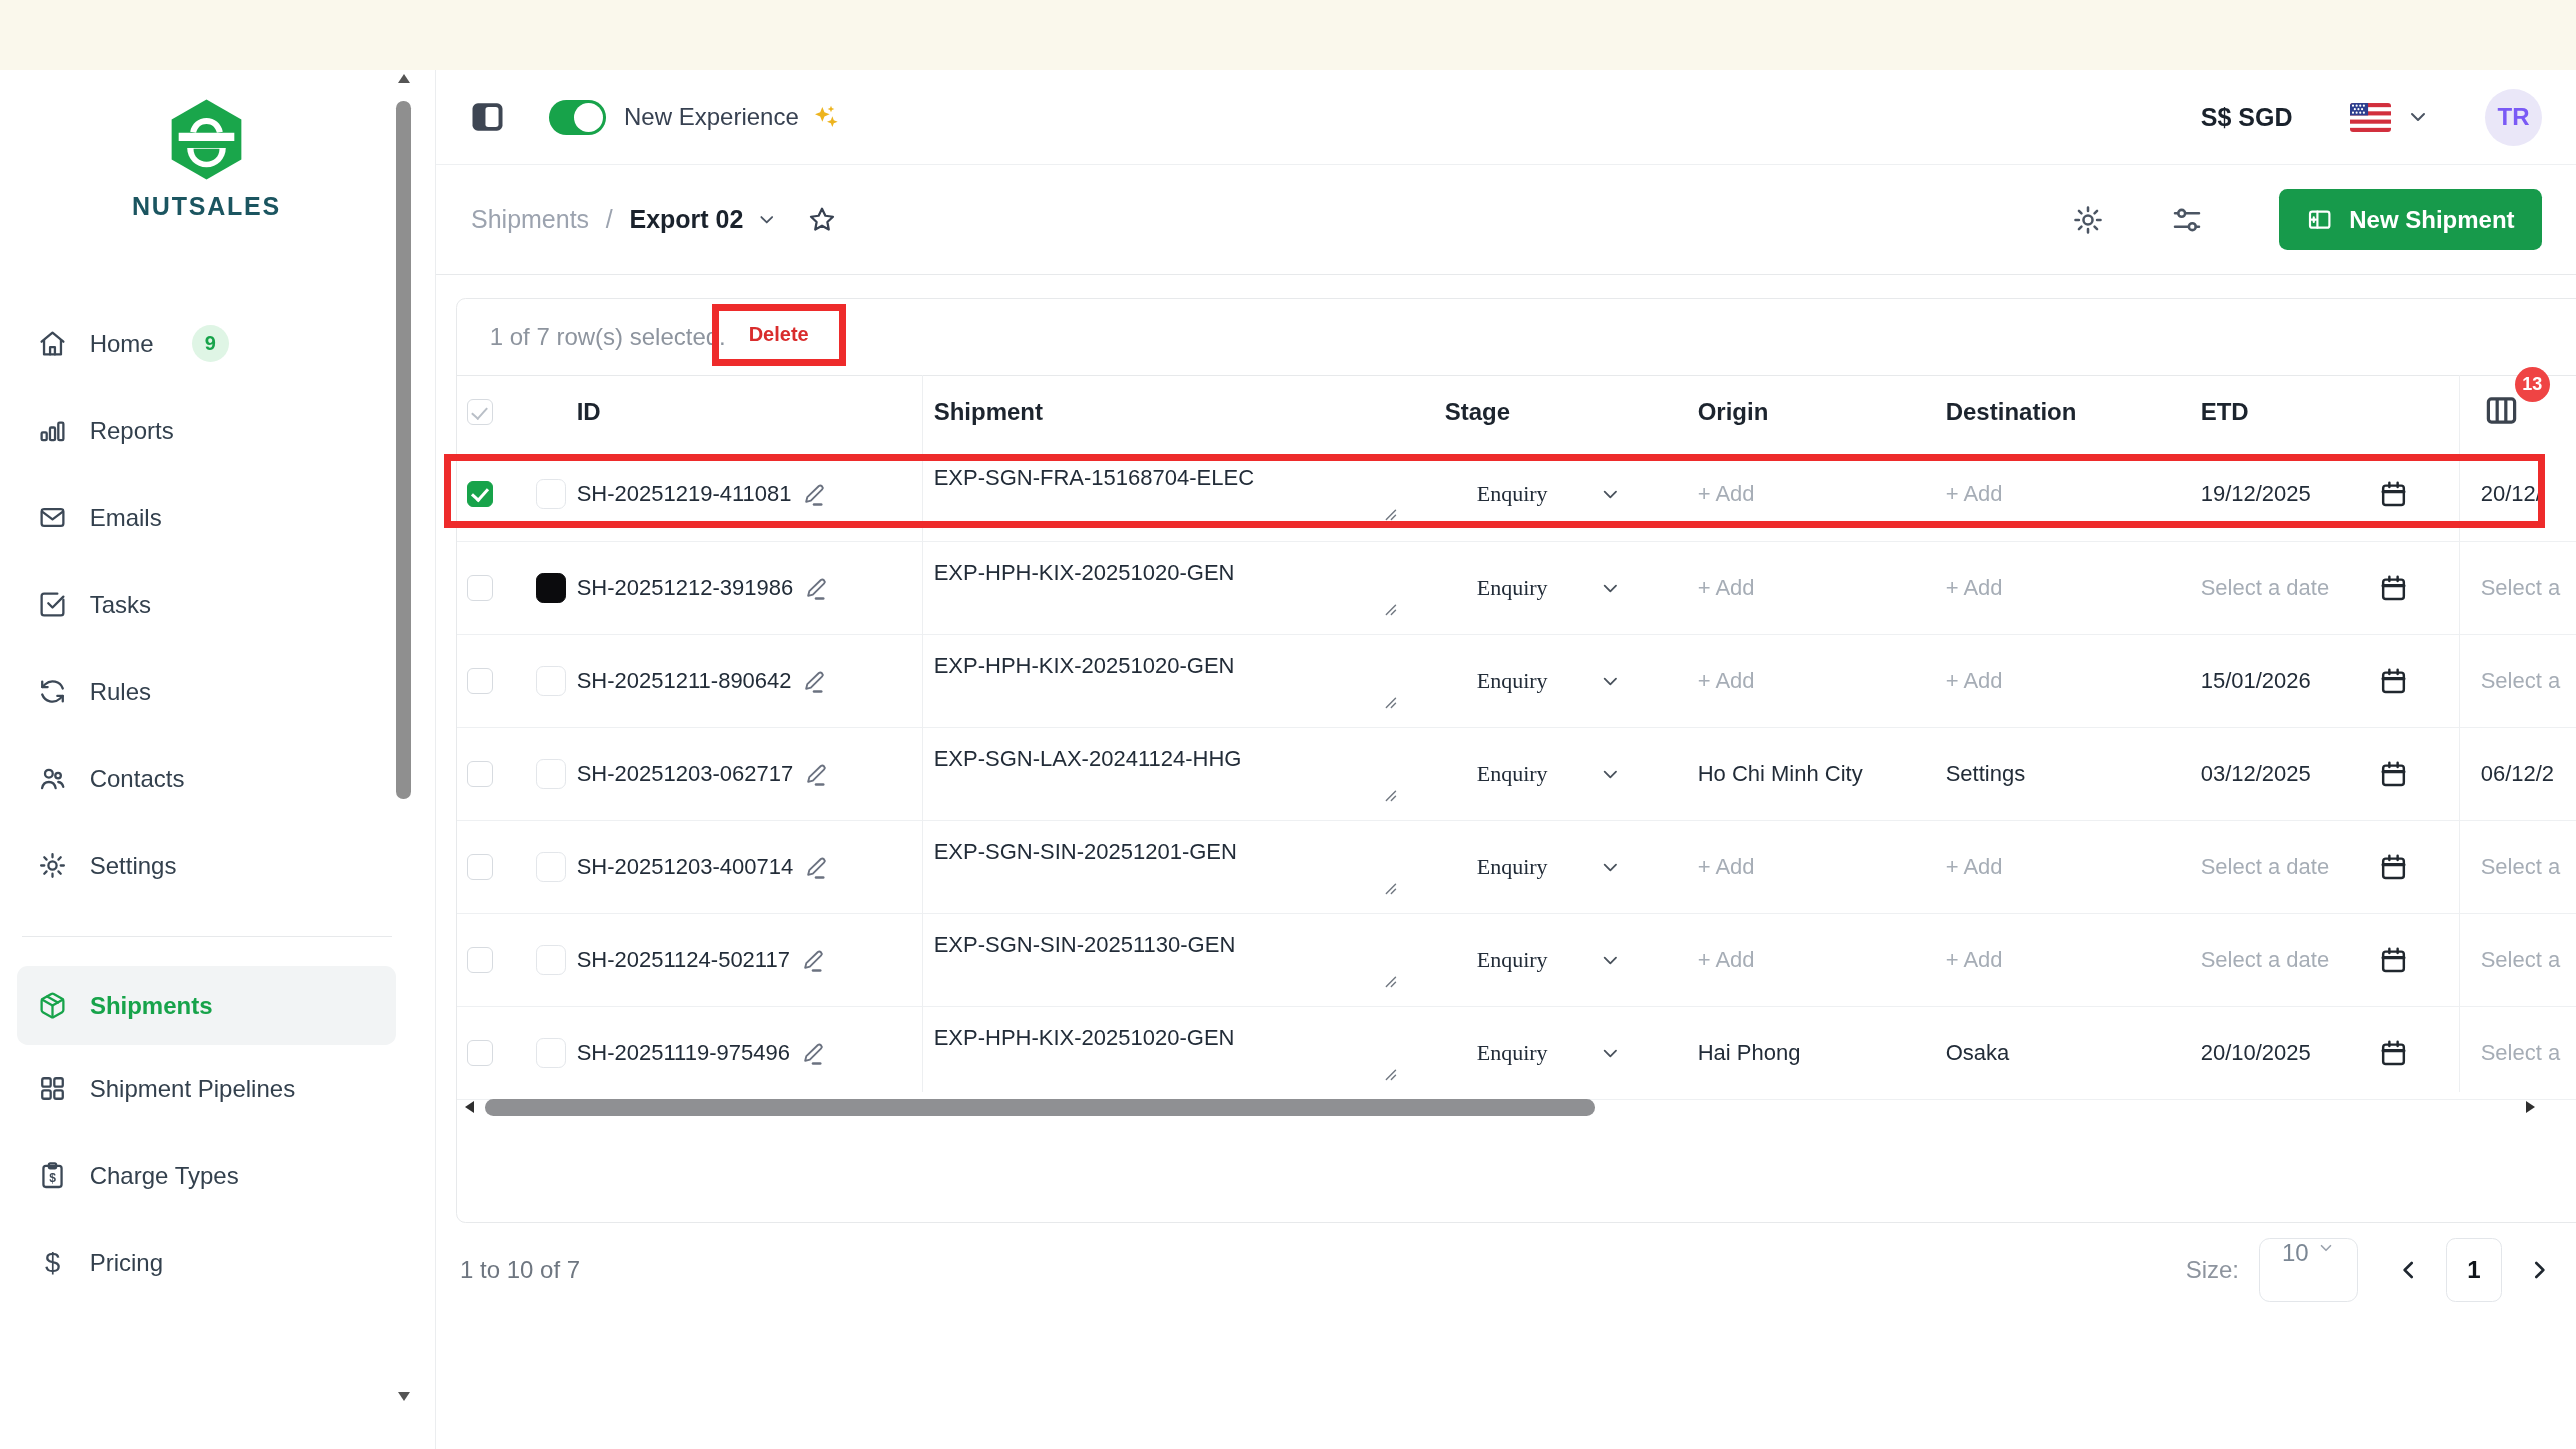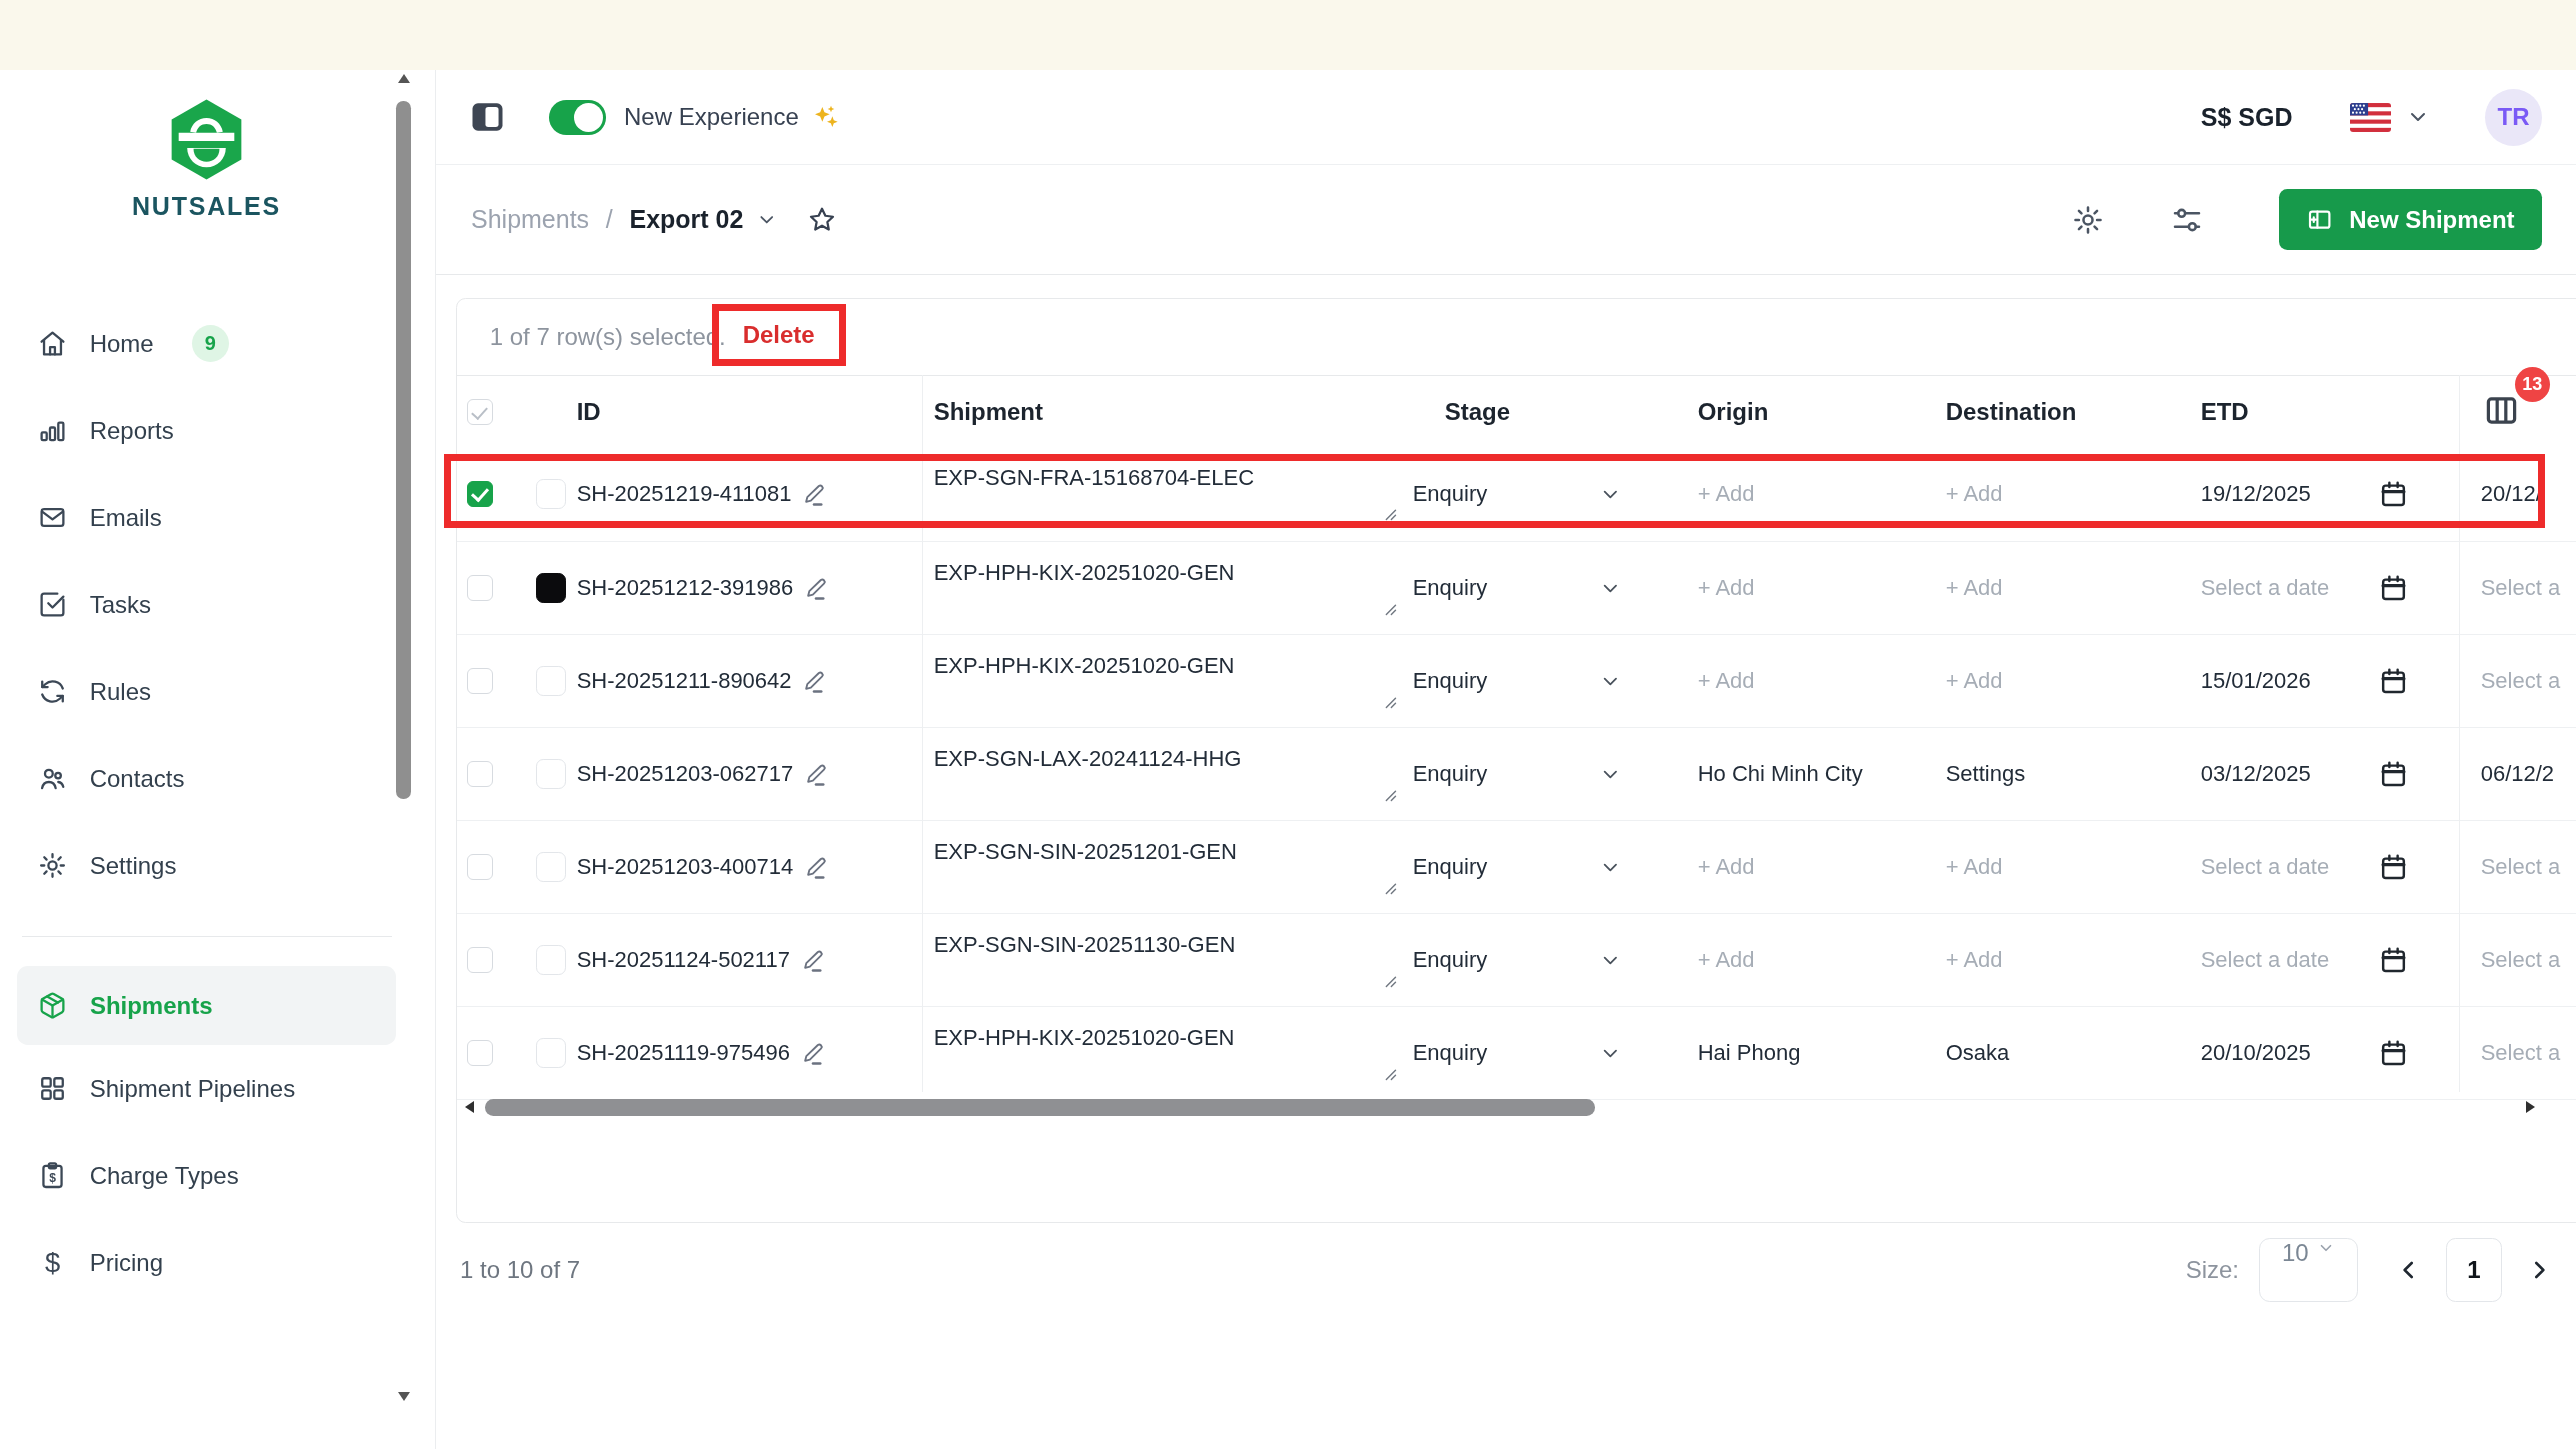--- a/index.html
+++ b/index.html
@@ -56,21 +56,21 @@
   .sliders-btn{margin-left:67px;}
   .new-btn{margin-left:76px;height:61px;padding:0 27.4px;border-radius:8.3px;background:#179a4b;color:#fff;
            display:flex;align-items:center;gap:15.5px;font-size:24px;font-weight:600;cursor:pointer;border:none;}
   
   .card{position:absolute;left:19.7px;top:228px;width:2431px;height:925px;background:#fff;
         border:0.6px solid #e7e9eb;border-radius:9.5px;box-sizing:border-box;overflow:hidden;}
   .selbar{position:absolute;left:0;top:0;width:100%;height:76px;display:flex;align-items:center;}
   .sel-text{margin-left:33px;font-size:24px;color:#8d949e;}
   .ann-delete{position:absolute;left:255px;top:4.8px;width:134px;height:62px;border:7.2px solid #ee2b2b;
               box-sizing:border-box;display:flex;align-items:center;justify-content:center;}
-  .delete-btn{font-size:24px;font-weight:700;color:#d92d2d;background:none;border:none;cursor:pointer;
+  .delete-btn{font-size:20px;font-weight:700;color:#d92d2d;background:none;border:none;cursor:pointer;
               font-family:"Liberation Sans",sans-serif;}
   
   .thead{position:absolute;left:0;top:76px;width:100%;height:72px;border-top:0.6px solid #e7e9eb;
          border-bottom:0.6px solid #e7e9eb;background:#fff;}
   .th{position:absolute;top:50%;transform:translateY(-50%);font-size:24px;font-weight:700;color:#1c242e;}
   .vline{position:absolute;top:76px;width:0;height:717px;border-left:0.6px solid #edeff1;z-index:2;}
   .cb{width:26px;height:26px;border-radius:6px;border:1.2px solid #d7dbe0;background:#fff;box-sizing:border-box;
       position:absolute;top:50%;transform:translateY(-50%);cursor:pointer;}
   .cb.gray-check:after{content:"";position:absolute;left:7.2px;top:3.6px;width:7.2px;height:13px;
       border-right:2.4px solid #b9bfc7;border-bottom:2.4px solid #b9bfc7;transform:rotate(42deg);}
@@ -83,21 +83,21 @@
   .cell{position:absolute;top:50%;transform:translateY(-50%);font-size:22px;color:#222c38;white-space:nowrap;}
   .muted{color:#a6adb6;}
   .row-cb{left:10px;}
   .swatch{position:absolute;left:79px;top:50%;transform:translateY(-50%);width:30px;height:30px;border-radius:7.2px;
           border:1.2px solid #e3e6ea;background:#fff;box-sizing:border-box;cursor:pointer;}
   .swatch.black{background:#0b0b0d;border-color:#0b0b0d;}
   .id-cell{left:120px;display:flex;align-items:center;gap:10.7px;}
   .pencil{color:#6b7280;cursor:pointer;}
   .ship-cell{top:18px;transform:none;left:477px;cursor:text;}
   .grip{position:absolute;left:921px;top:55px;color:#707780;cursor:nwse-resize;}
-  .stage-cell{left:956px;cursor:pointer;}
+  .stage-cell{left:1020px;cursor:pointer;font-family:Liberation Serif, serif;}
   .stage-chev{position:absolute;left:1142px;top:50%;transform:translateY(-50%);color:#49525c;cursor:pointer;}
   .origin-cell{left:1241px;cursor:pointer;}
   .dest-cell{left:1489px;cursor:pointer;}
   .etd-cell{left:1744px;cursor:pointer;}
   .cal{position:absolute;left:1921px;top:50%;transform:translateY(-50%);color:#20272e;cursor:pointer;}
   .next-cell{left:2024px;cursor:pointer;}
   .cols-btn{position:absolute;left:2026px;top:15.5px;color:#3b434e;cursor:pointer;z-index:3;}
   .cols-badge{position:absolute;left:2058px;top:-9.5px;width:35px;height:35px;border-radius:50%;background:#ef4444;
               color:#fff;font-size:18px;font-weight:700;display:flex;align-items:center;justify-content:center;z-index:4;}
   

